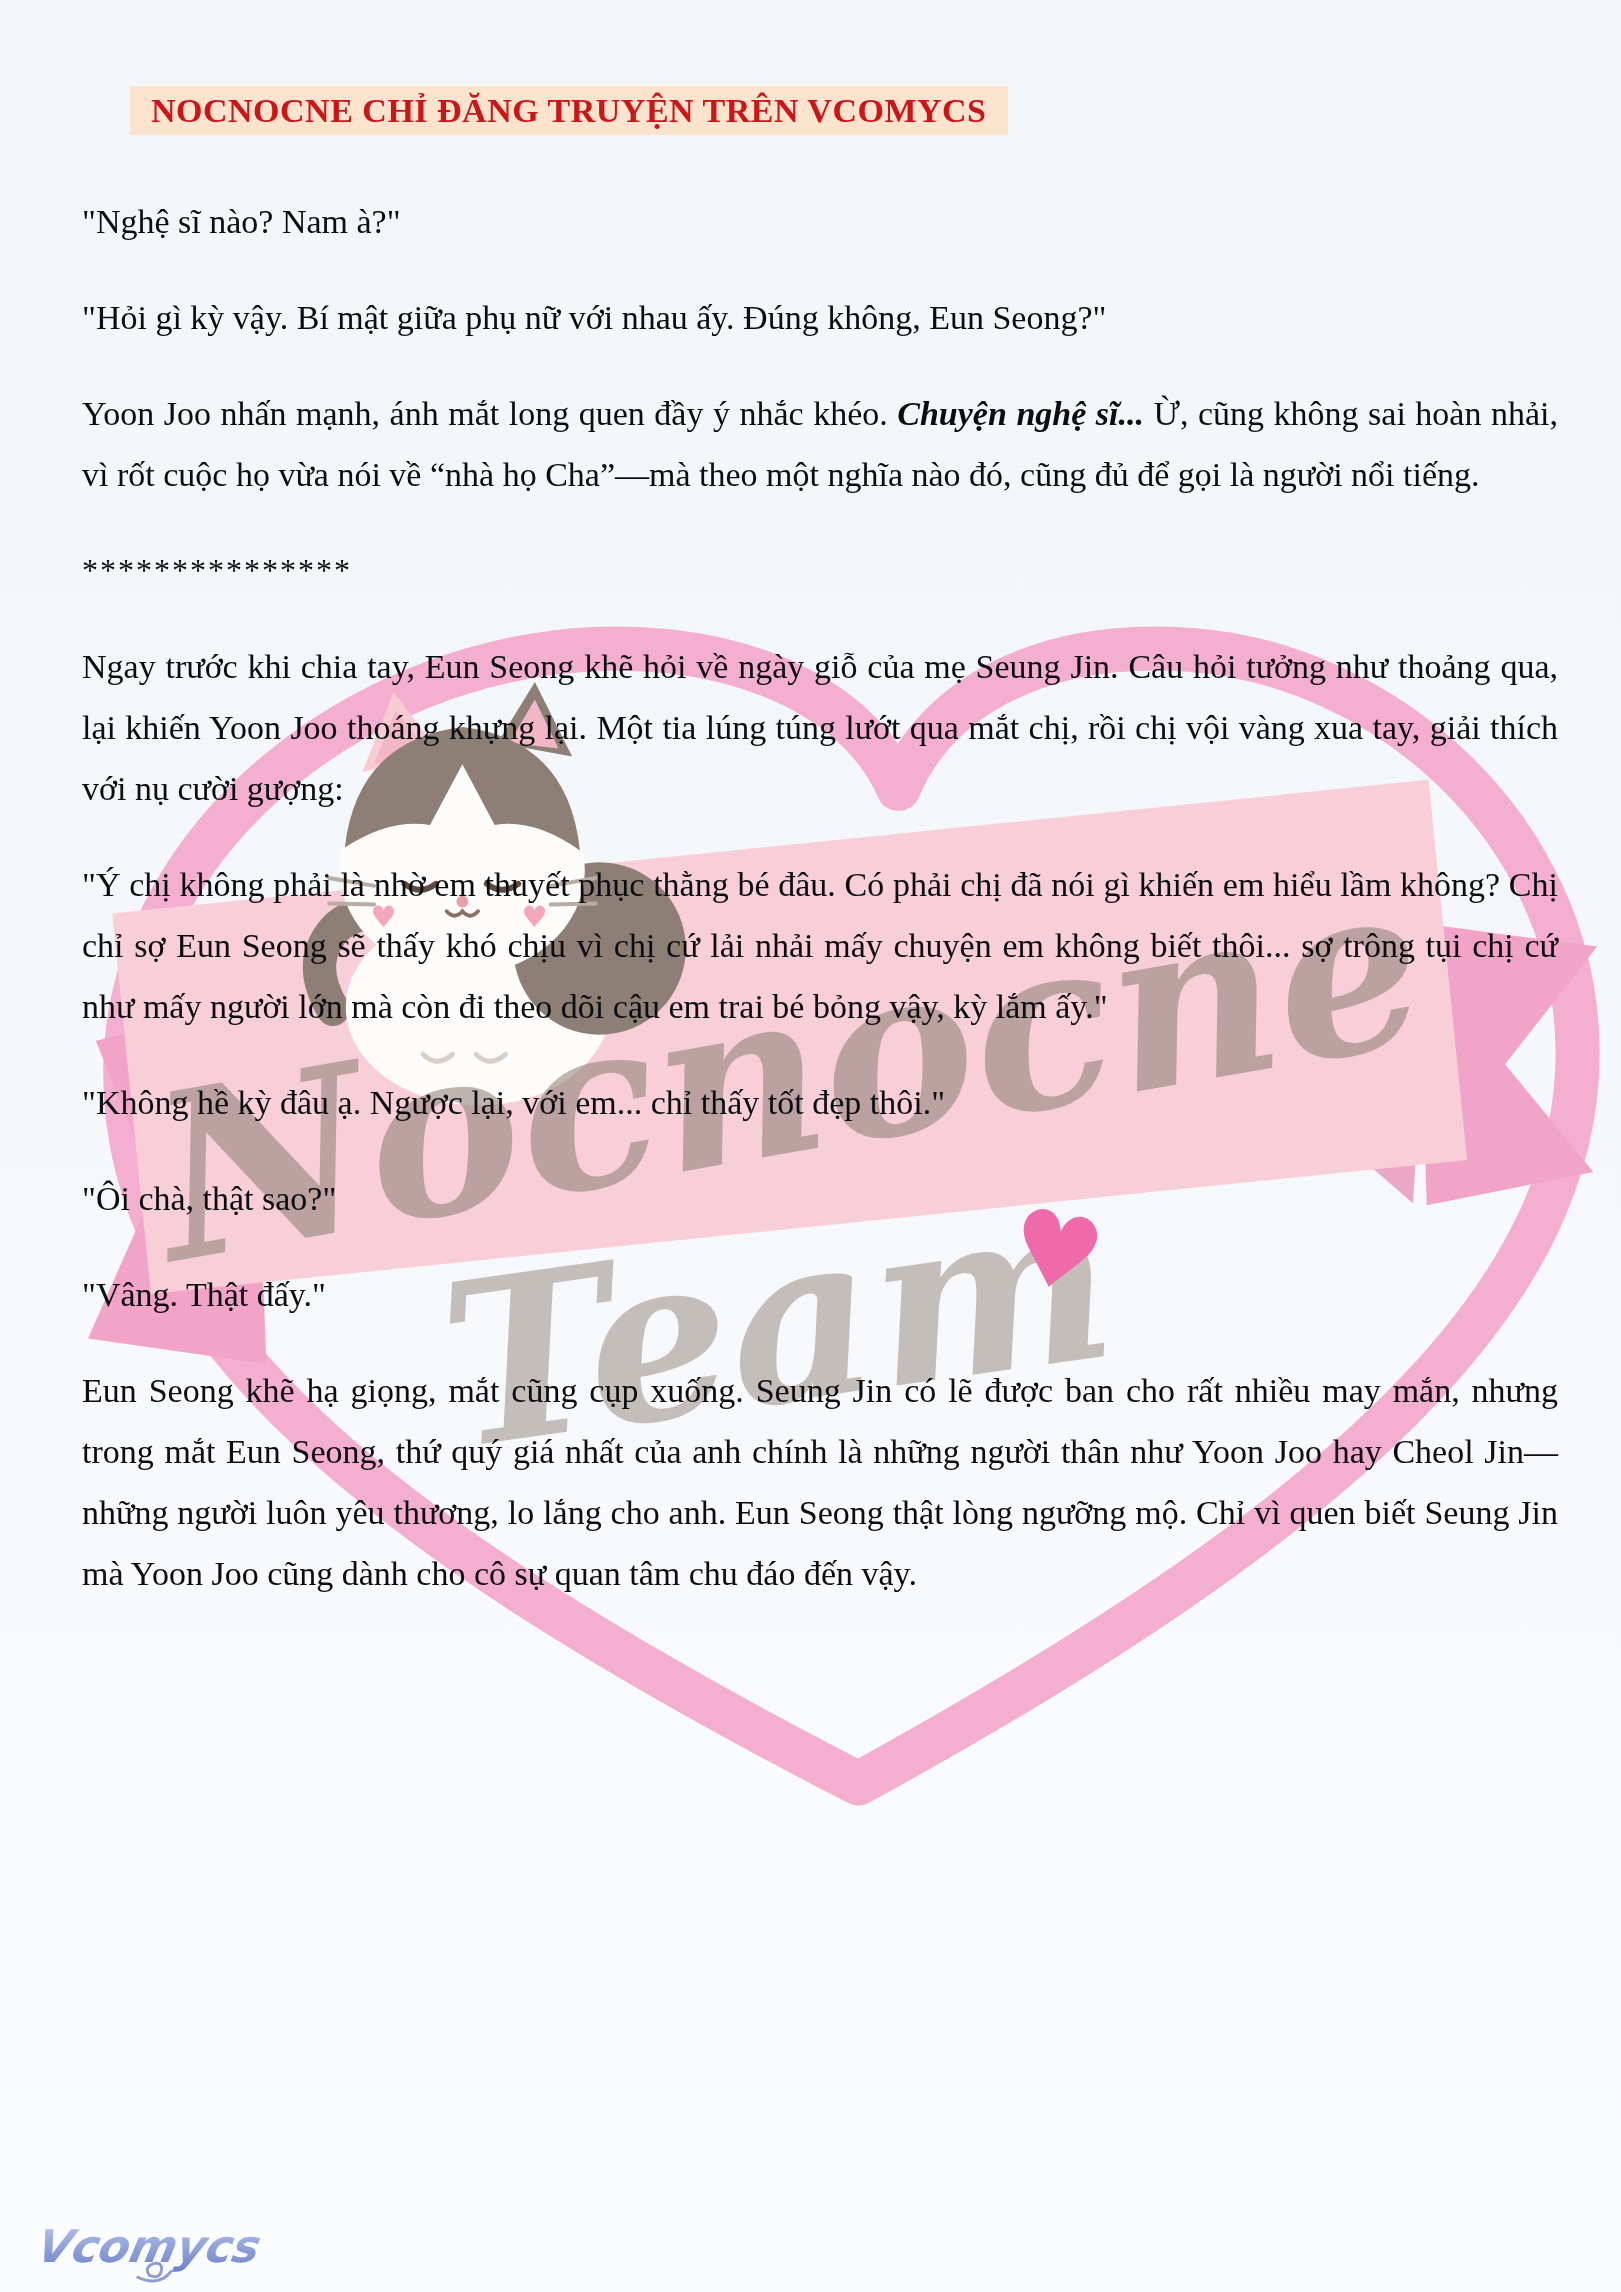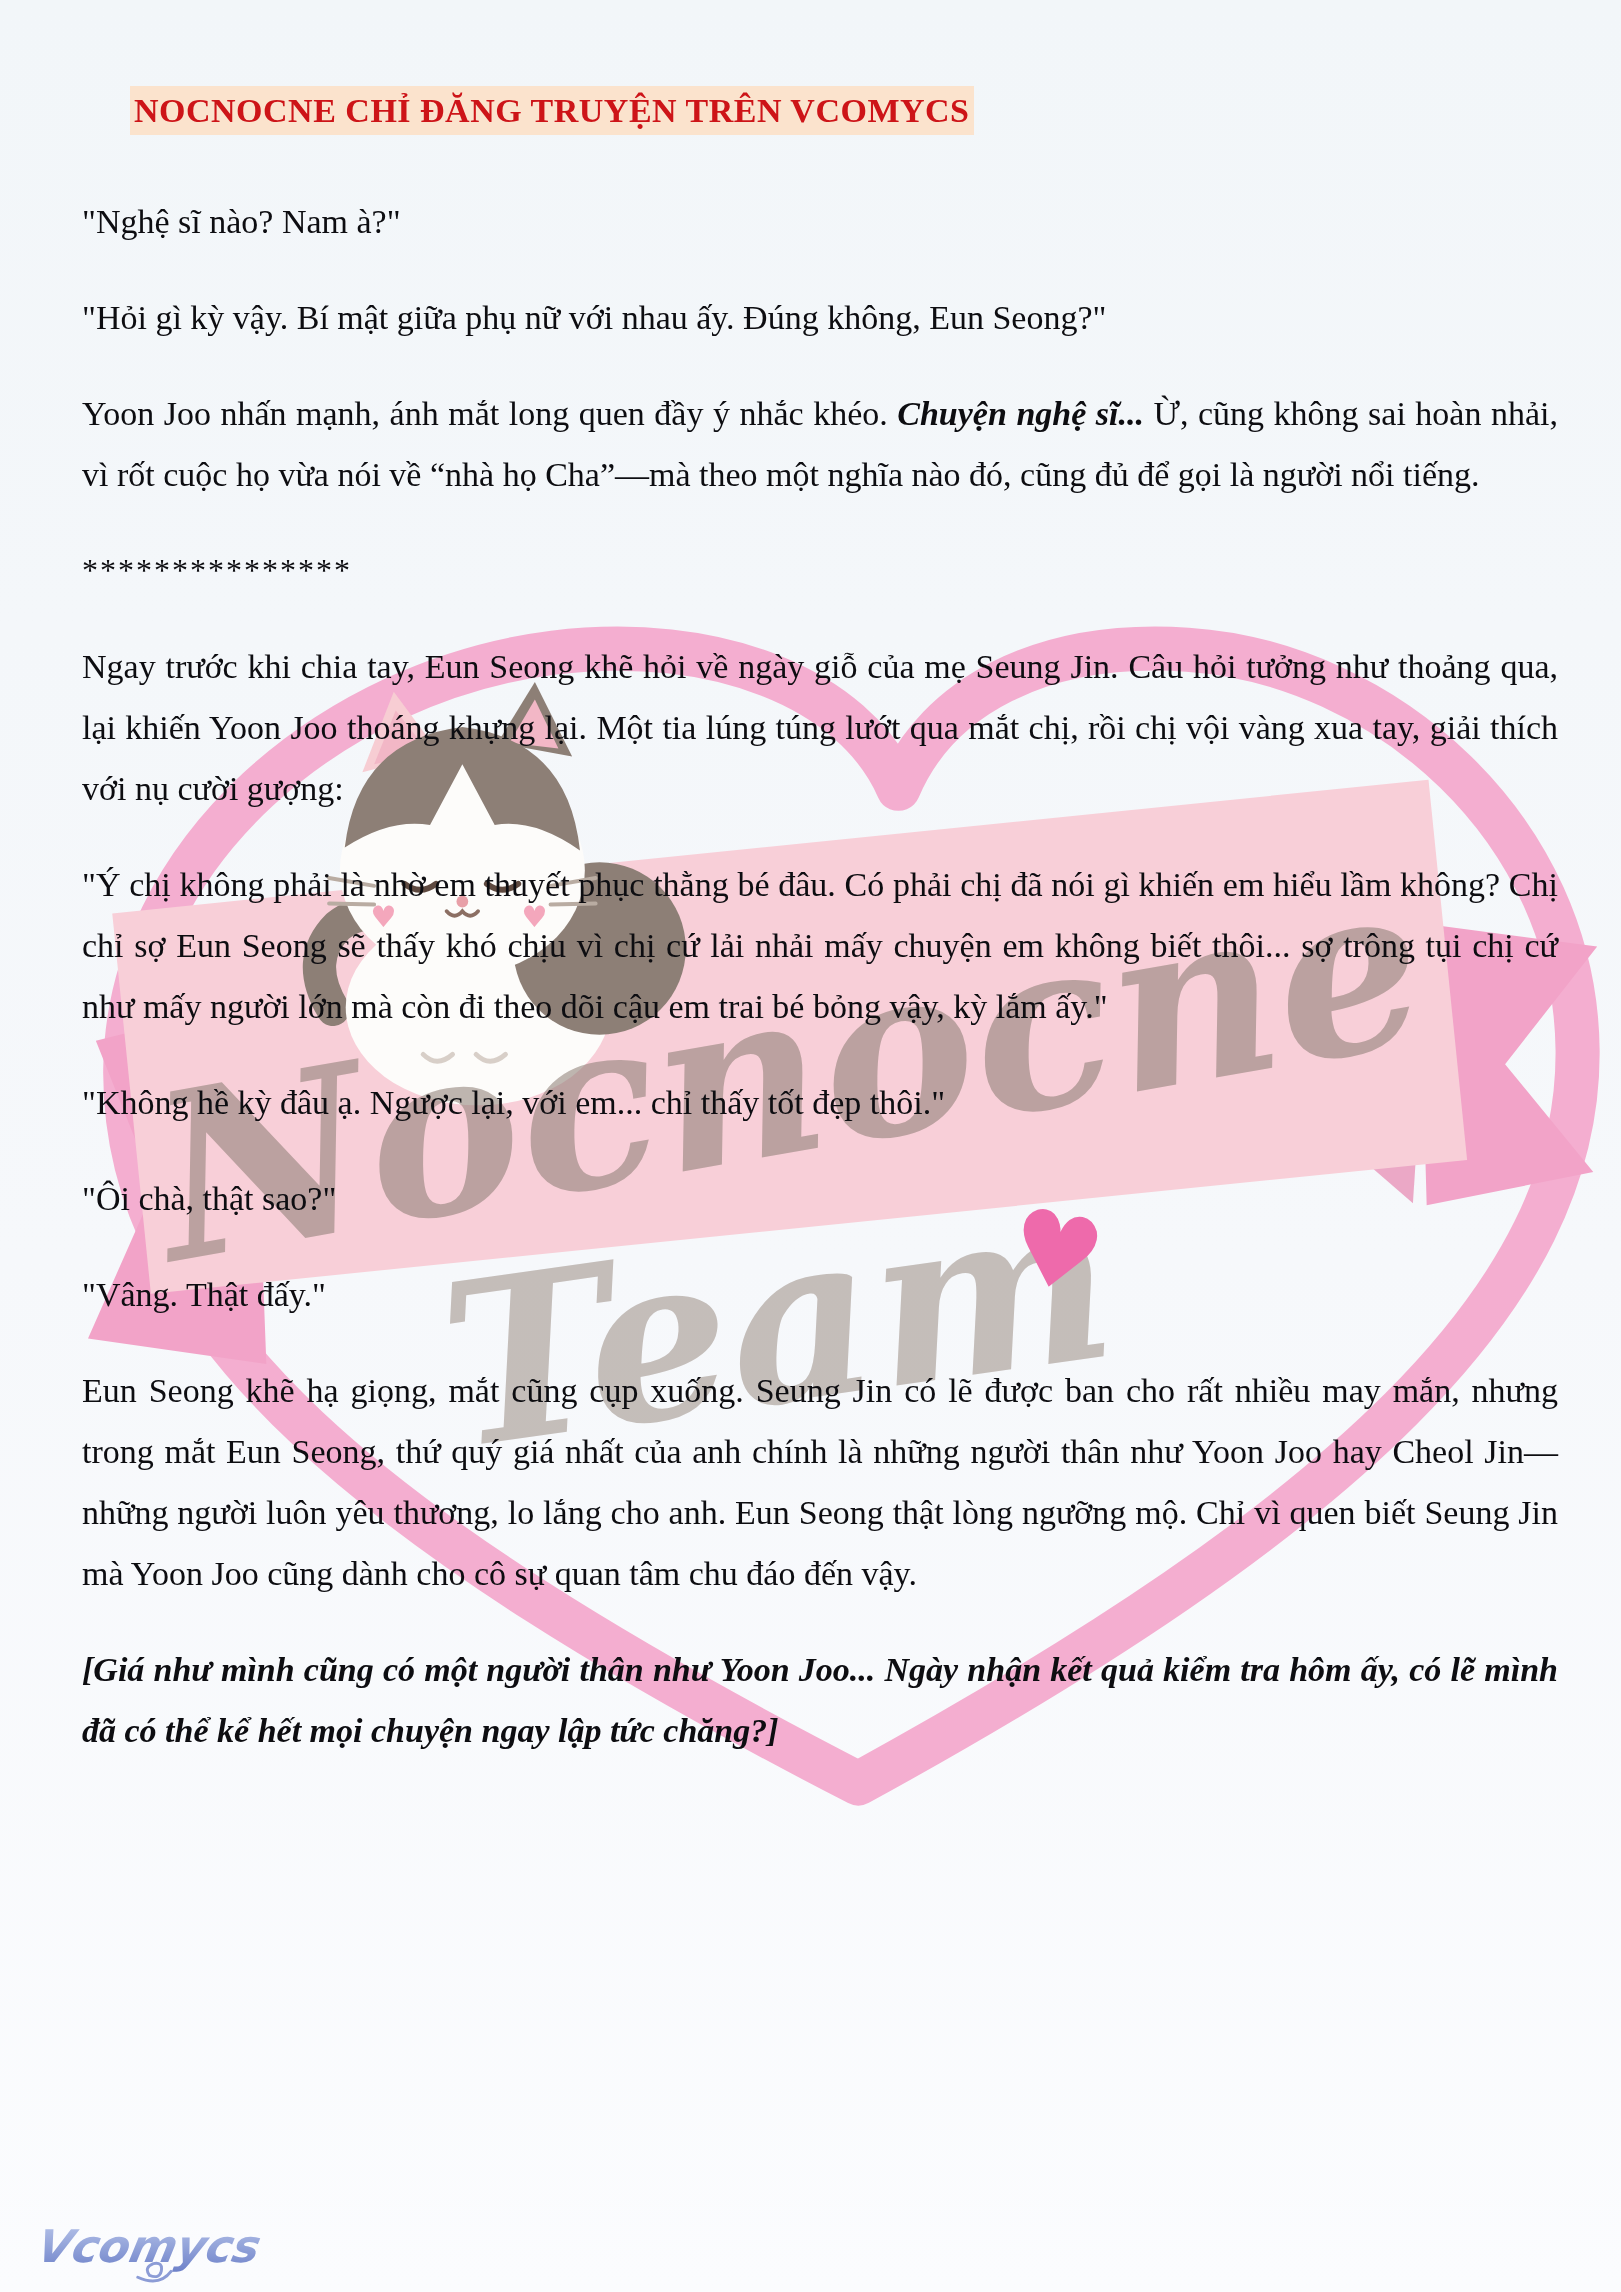--- a/index.html
+++ b/index.html
@@ -15,21 +15,21 @@
   
   .content{
     position:absolute;left:82px;top:86px;width:1476px;z-index:2;
     color:#0d0d11;
   }
   .notice{
     display:inline-block;
     margin-left:48px;margin-bottom:56px;
     background:#fbe3cd;color:#cd1418;
     font-weight:bold;font-size:34px;line-height:49px;
-    padding:0 4px;letter-spacing:0.5px;
+    padding:0 21px;letter-spacing:0.5px;
   }
   .content p{
     margin:0 0 35px 0;
     font-size:34px;line-height:61px;
     text-align:justify;
   }
   .content p.single{text-align:left;}
   .content p.stars{letter-spacing:2px;font-size:32px;}
   .content .ital{font-style:italic;font-weight:bold;}
   .content p.thought{font-weight:bold;font-style:italic;}
@@ -120,21 +120,20 @@
     <p>"Ý chị không phải là nhờ em thuyết phục thằng bé đâu. Có phải chị đã nói gì khiến em hiểu lầm không? Chị chỉ sợ Eun Seong sẽ thấy khó chịu vì chị cứ lải nhải mấy chuyện em không biết thôi... sợ trông tụi chị cứ như mấy người lớn mà còn đi theo dõi cậu em trai bé bỏng vậy, kỳ lắm ấy."</p>
 
     <p class="single">"Không hề kỳ đâu ạ. Ngược lại, với em... chỉ thấy tốt đẹp thôi."</p>
 
     <p class="single">"Ôi chà, thật sao?"</p>
 
     <p class="single">"Vâng. Thật đấy."</p>
 
     <p>Eun Seong khẽ hạ giọng, mắt cũng cụp xuống. Seung Jin có lẽ được ban cho rất nhiều may mắn, nhưng trong mắt Eun Seong, thứ quý giá nhất của anh chính là những người thân như Yoon Joo hay Cheol Jin—những người luôn yêu thương, lo lắng cho anh. Eun Seong thật lòng ngưỡng mộ. Chỉ vì quen biết Seung Jin mà Yoon Joo cũng dành cho cô sự quan tâm chu đáo đến vậy.</p>
 
-    <p class="thought">[Giá như mình cũng có một người thân như Yoon Joo... Ngày nhận kết quả kiểm tra hôm ấy, có lẽ mình đã có thể kể hết mọi chuyện ngay lập tức chăng?]</p>
   </div>
 
   <svg class="logo" width="255" height="88" viewBox="0 0 260 90">
     <defs>
       <linearGradient id="lg" x1="0" y1="0" x2="0" y2="1">
         <stop offset="0" stop-color="#b9c6ea"></stop>
         <stop offset="1" stop-color="#6d81c9"></stop>
       </linearGradient>
     </defs>
     <g transform="skewX(-12)">

